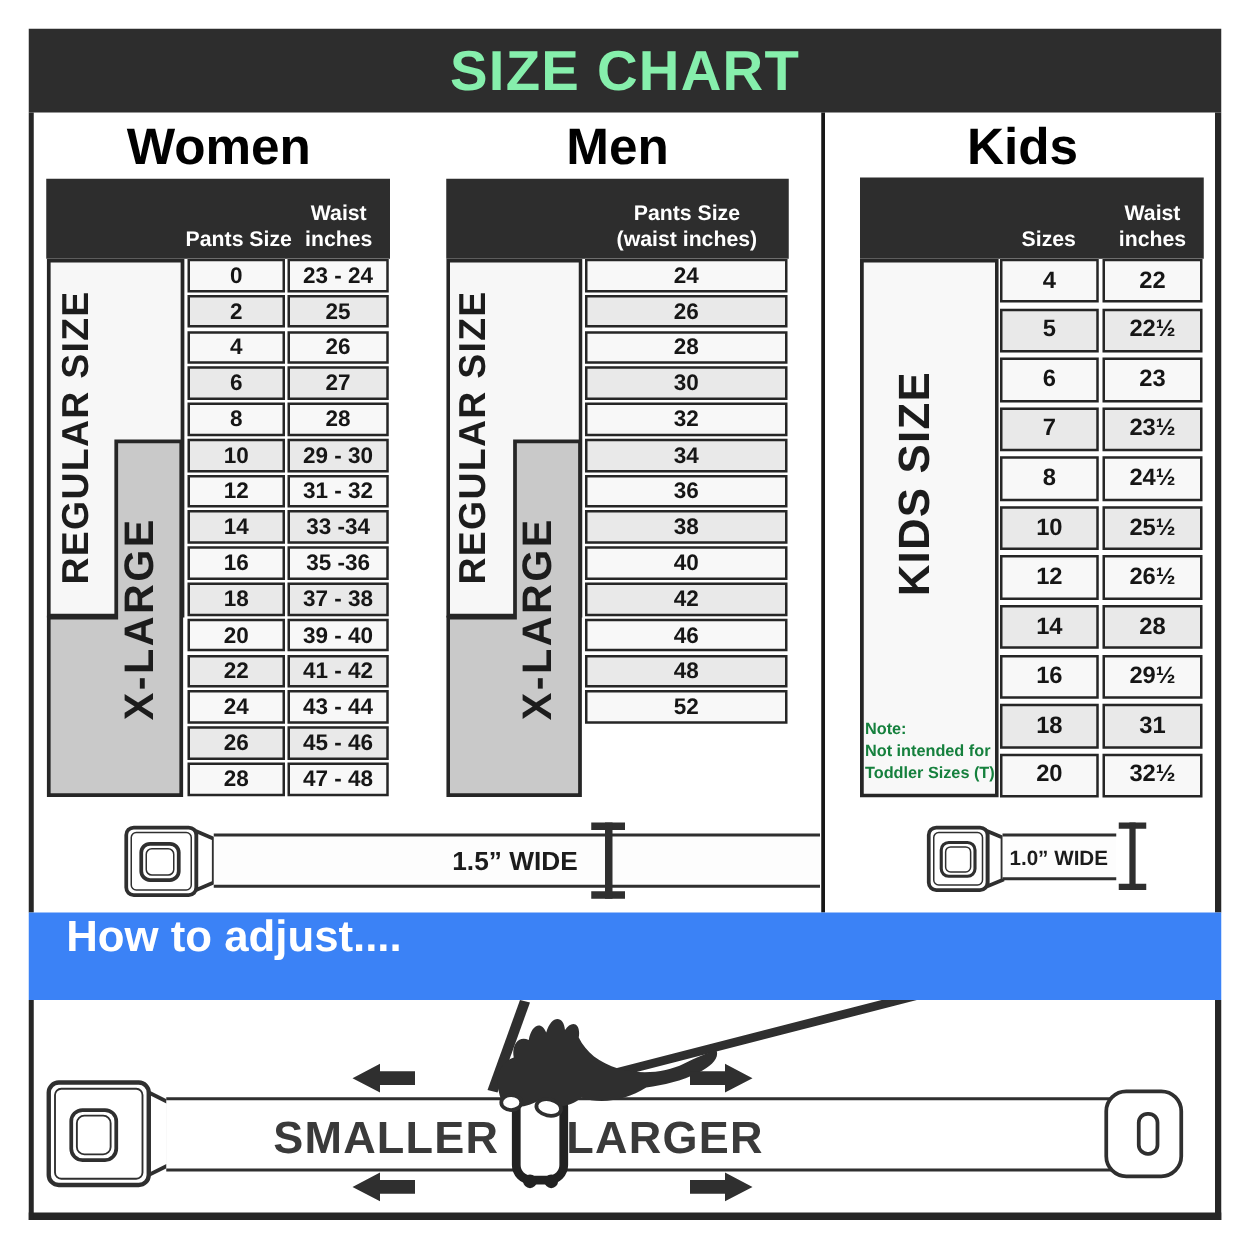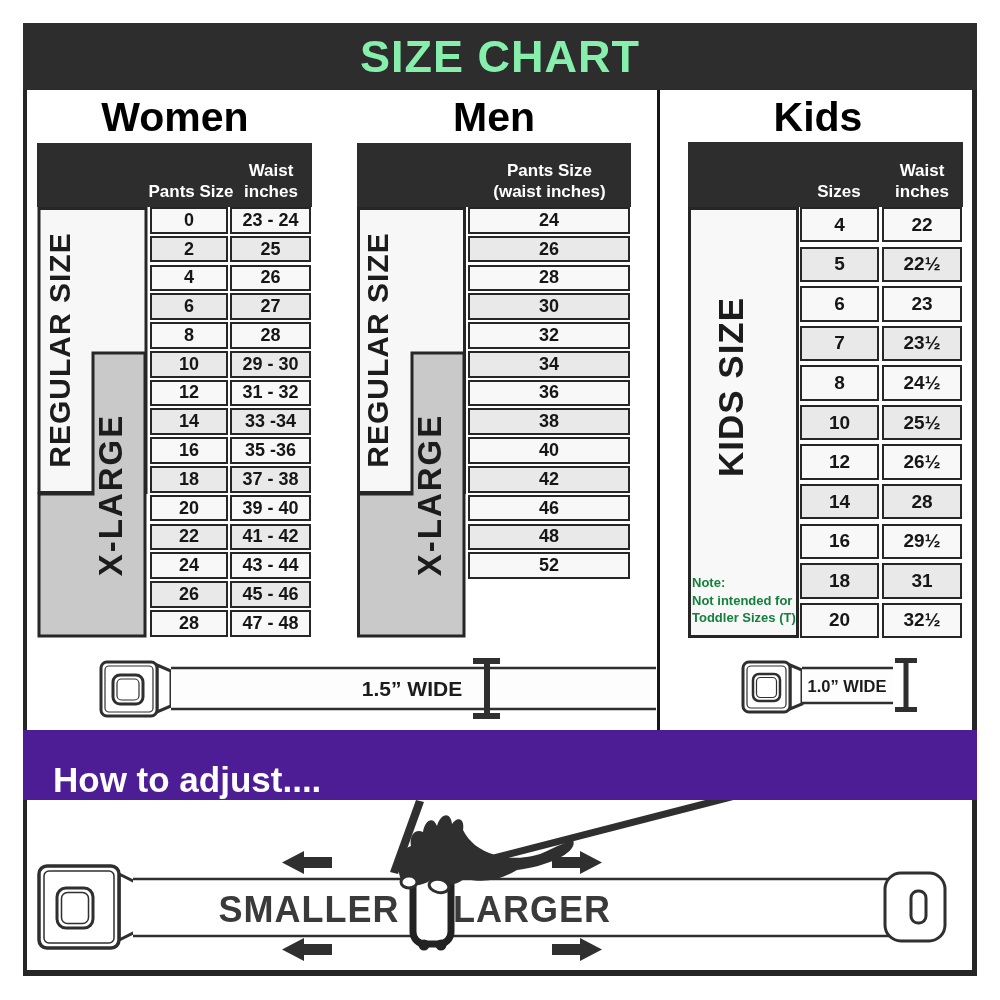--- a/index.html
+++ b/index.html
@@ -34,22 +34,22 @@
              grid-template-columns:79px 80px;column-gap:3px;
              grid-template-rows:repeat(11,35.4px);row-gap:4.2px;}
   #kids-rows .cell{font-size:19px;}
   
   .side-svg text{font-family:"Liberation Sans",sans-serif;font-weight:bold;fill:#1c1c1c;}
   .kids-note{left:692px;top:574px;width:108px;font-size:13px;font-weight:bold;
              line-height:1.35;color:#15803d;}
   
   .belt-svg text,.illus-svg text{font-family:"Liberation Sans",sans-serif;font-weight:bold;}
   
-  .adjust-bar{left:23px;top:730px;width:954px;height:70px;background:#4c1d95;
-              display:flex;align-items:flex-end;}
+  .adjust-bar{left:23px;top:730px;width:954px;height:70px;background:#3b82f6;
+              display:flex;align-items:flex-start;}
   .adjust-bar .t{color:#fff;font-size:35px;font-weight:bold;margin-left:30px;}
   .illus-box{left:23px;top:800px;width:954px;height:176px;box-sizing:border-box;
              border-left:4px solid #262626;border-right:5px solid #262626;
              border-bottom:6px solid #262626;background:#fff;}
 </style>
 </head>
 <body>
 
 <div class="page">
 

